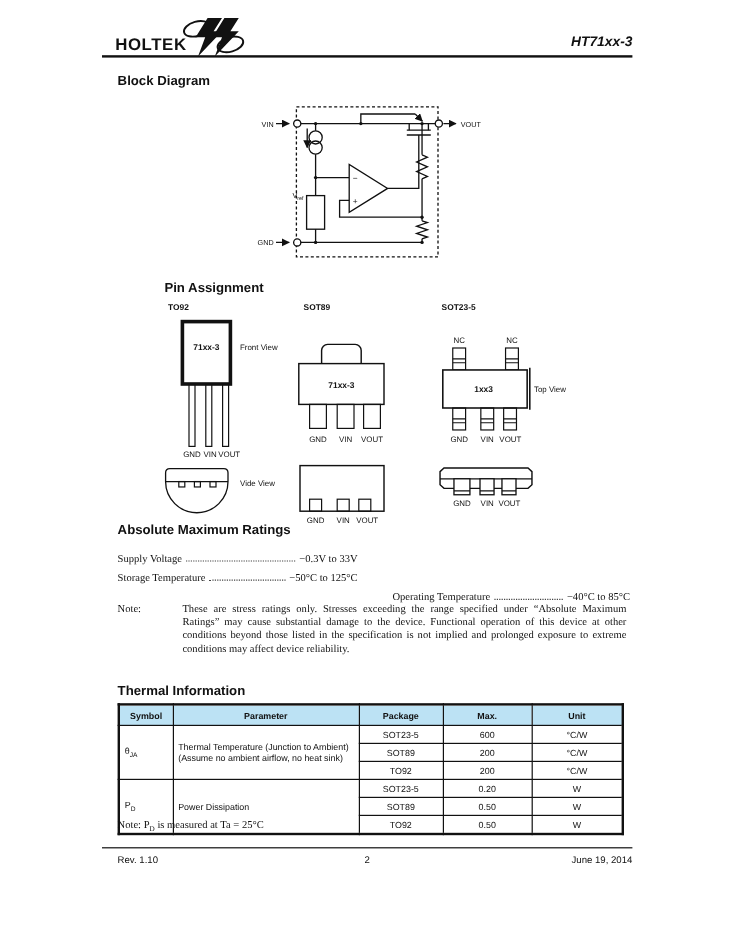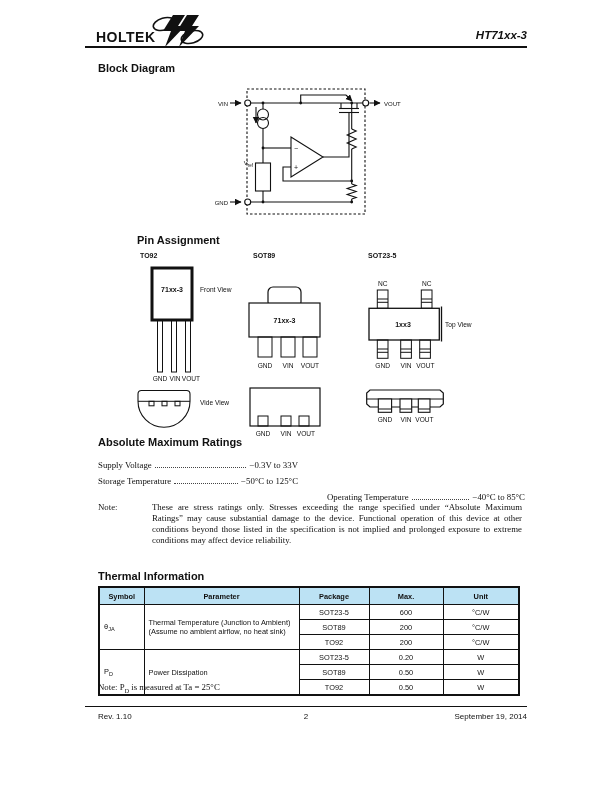--- a/index.html
+++ b/index.html
@@ -303,15 +303,15 @@
         <td>W</td>
       </tr>
     </tbody>
   </table>
 
   <div class="abs tnote serif"><span>Note: P</span><sub style="font-size:6px;">D</sub><span> is measured at Ta = 25°C</span></div>
 
   <div class="abs frule"></div>
   <div class="abs f-page">2</div>
   <div class="abs f-rev">Rev. 1.10</div>
-  <div class="abs f-date">September 19, 2014</div>
+  <div class="abs f-date">June 19, 2014</div>
 
 </div>
 
 </body></html>

